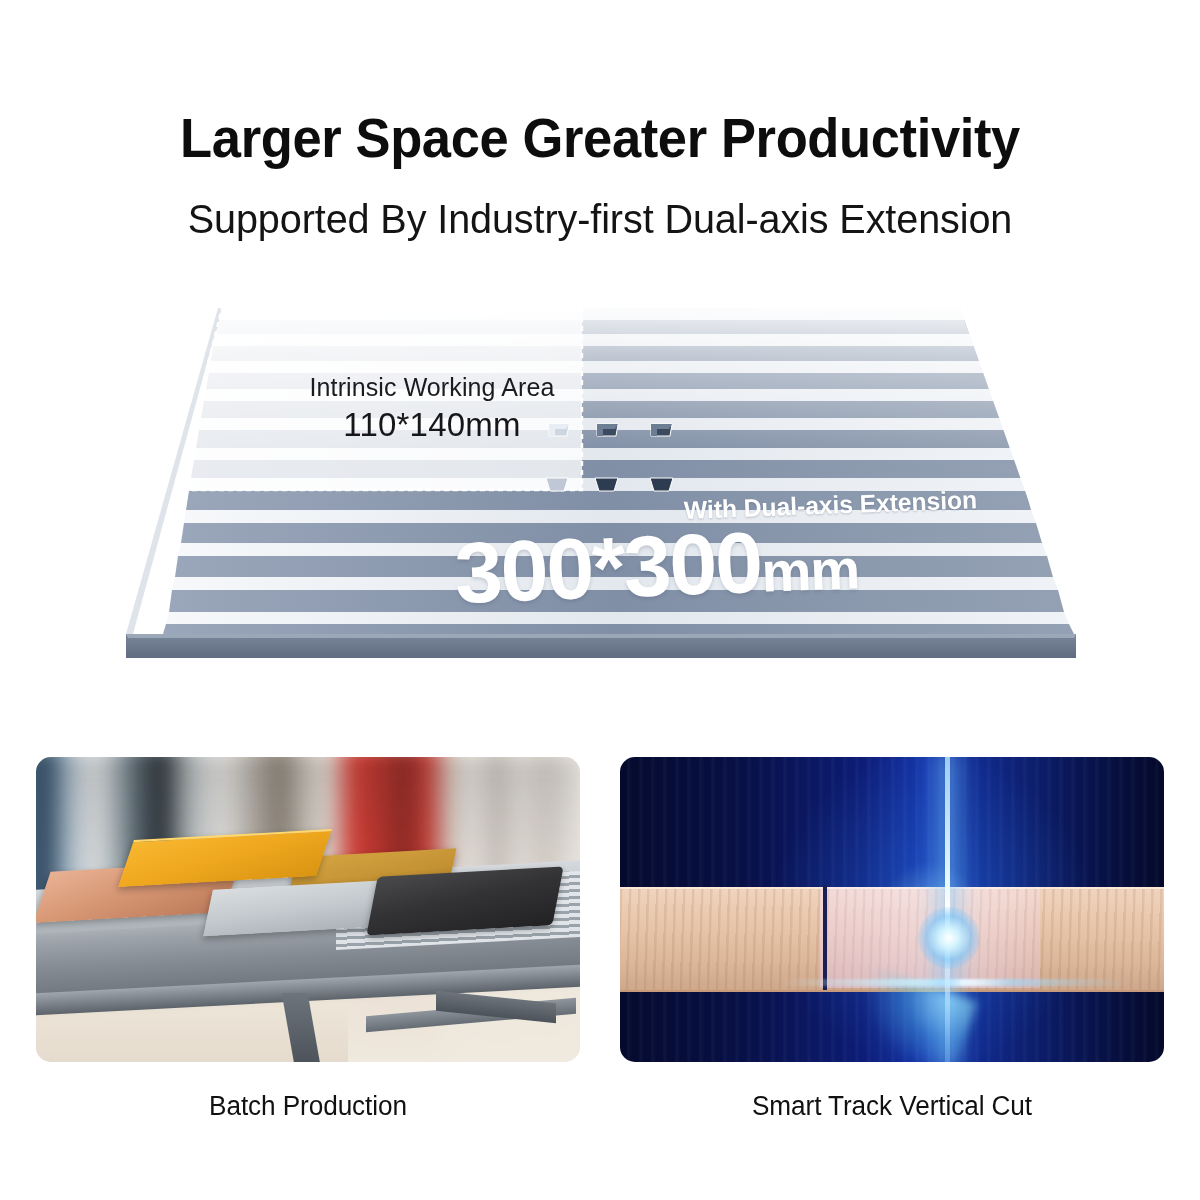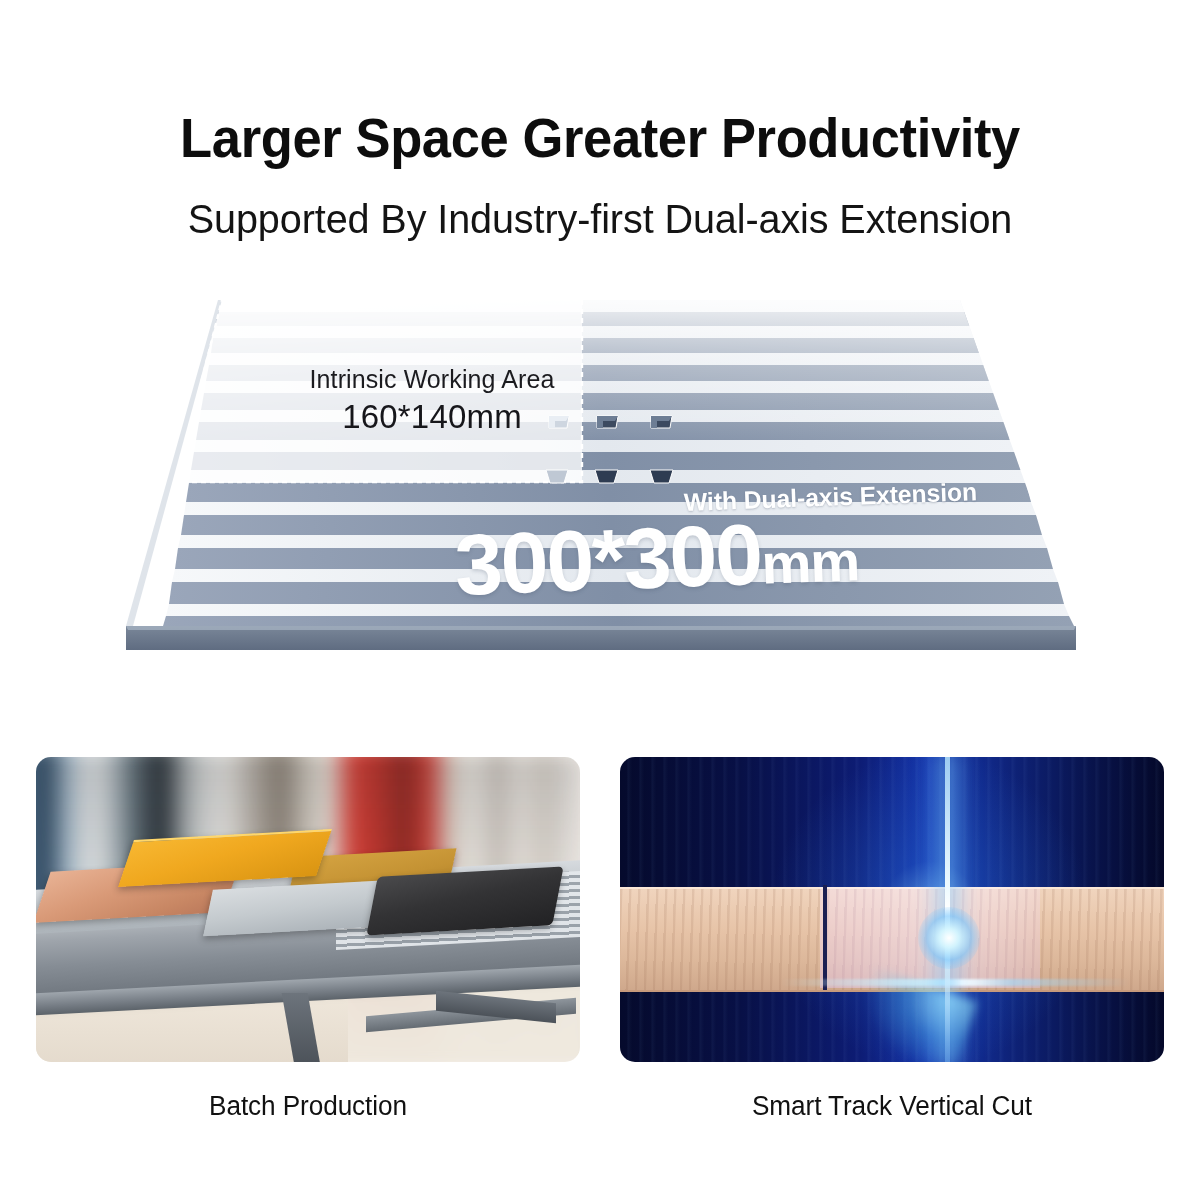--- a/index.html
+++ b/index.html
@@ -45,21 +45,21 @@
     letter-spacing: -0.1px;
     color: #141414;
     white-space: nowrap;
     transform: scaleX(0.965);
   }
 
   
   .plate-stage {
     position: absolute;
     left: 0;
-    top: 264px;
+    top: 272px;
     width: 1200px;
     height: 420px;
   }
   .plate-wrap {
     position: absolute;
     left: 0;
     top: 0;
     width: 1200px;
     height: 420px;
   }
@@ -475,21 +475,21 @@
         <path d="M651,152 l21,0 l-3,5 l-12,0 l0,7 l-6,0 z" fill="#6d7d94"></path>
 
         <path d="M546,206 l22,0 l-4,13 l-14,0 z" fill="#bfc8d4" stroke="#ffffff" stroke-width="1"></path>
         <path d="M595,206 l23,0 l-4,13 l-15,0 z" fill="#2e3c52" stroke="#ffffff" stroke-width="1"></path>
         <path d="M650,206 l23,0 l-4,13 l-15,0 z" fill="#2e3c52" stroke="#ffffff" stroke-width="1"></path>
       </g>
     </svg>
 
     <div class="plate-label-group">
       <div class="lbl-intrinsic">Intrinsic Working Area</div>
-      <div class="lbl-dims">160*140mm</div>
+      <div class="lbl-dims">110*140mm</div>
     </div>
 
     <div class="ext-label">With Dual-axis Extension</div>
 
     <div class="big-dims">
       <span>300*300</span><span class="unit">mm</span>
     </div>
 
   </div>
 </div>

